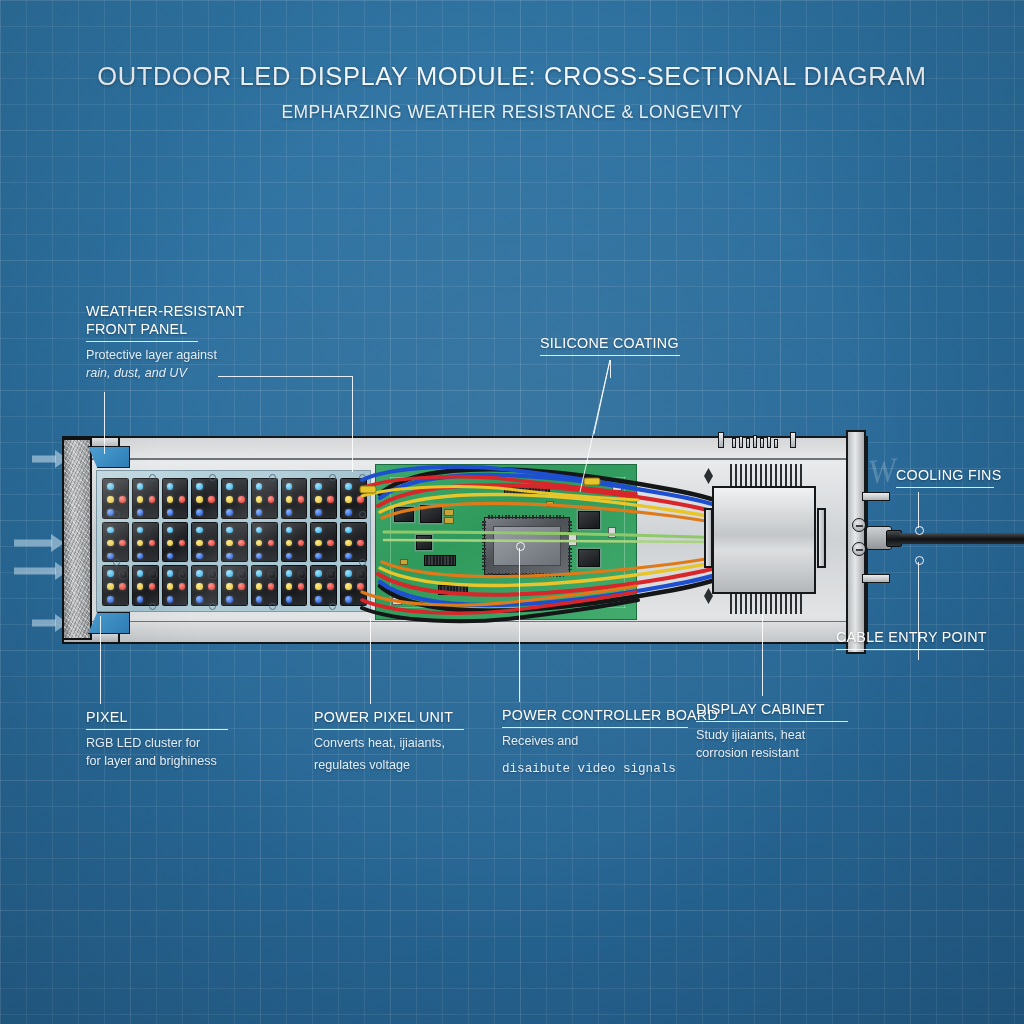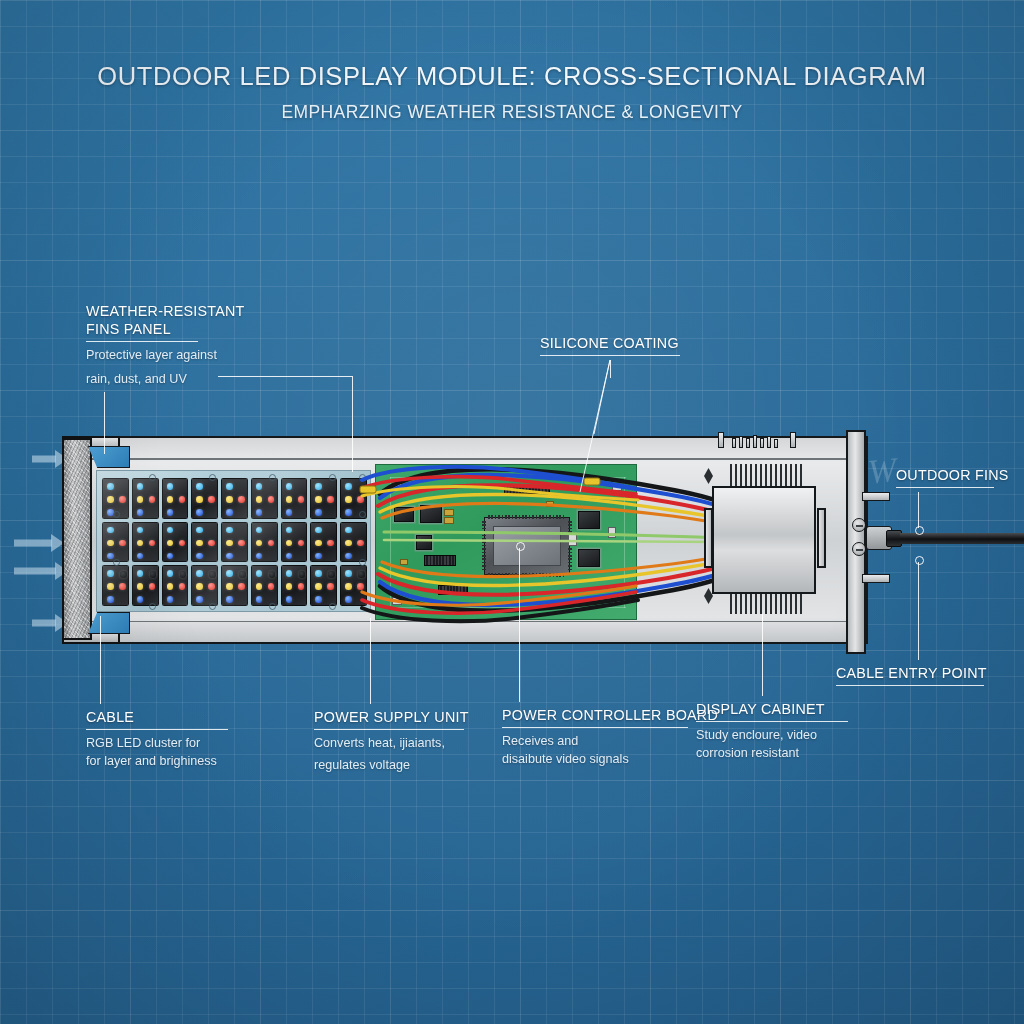--- a/index.html
+++ b/index.html
@@ -528,77 +528,77 @@
 <div class="gland-screw" style="left:852px;top:542px;"></div>
 <div id="cable-gland"></div>
 <div id="cable-black"></div>
 <div id="cable-run"></div>
 
 <div class="watermark" style="left:868px;top:452px;">W</div>
 <div id="vignette"></div>
 
 <div class="callout" style="left:86px;top:302px;">
   <div class="co-title">WEATHER-RESISTANT</div>
-  <div class="co-title">FINS PANEL</div>
+  <div class="co-title">FRONT PANEL</div>
   <div class="co-rule" style="width:112px;"></div>
   <div class="co-desc">Protective layer against</div>
-  <div class="co-desc" style="margin-top:7px;">rain, dust, and UV</div>
+  <div class="co-desc" style="margin-top:1px;font-style:italic;">rain, dust, and UV</div>
 </div>
 <div class="leader leader-h" style="left:218px;top:376px;width:134px;"></div>
 <div class="leader leader-v" style="left:352px;top:376px;height:96px;"></div>
 <div class="leader leader-v" style="left:104px;top:392px;height:62px;"></div>
 
 <div class="callout" style="left:540px;top:334px;">
   <div class="co-title">SILICONE COATING</div>
   <div class="co-rule" style="width:140px;"></div>
 </div>
 <div class="leader leader-v" style="left:610px;top:360px;height:18px;"></div>
 <svg style="position:absolute;left:540px;top:356px;width:80px;height:140px;">
   <line x1="70" y1="4" x2="40" y2="136" stroke="rgba(255,255,255,.88)" stroke-width="1"></line>
   <line x1="70" y1="4" x2="54" y2="78" stroke="rgba(255,255,255,.88)" stroke-width="1"></line>
 </svg>
 
 <div class="callout" style="left:896px;top:466px;">
-  <div class="co-title">OUTDOOR FINS</div>
+  <div class="co-title">COOLING FINS</div>
   <div class="co-rule" style="width:98px;"></div>
 </div>
 <div class="leader leader-v" style="left:918px;top:492px;height:36px;"></div>
 <div class="dot" style="left:915px;top:526px;"></div>
 
-<div class="callout" style="left:836px;top:664px;">
+<div class="callout" style="left:836px;top:628px;">
   <div class="co-title">CABLE ENTRY POINT</div>
   <div class="co-rule" style="width:148px;"></div>
 </div>
 <div class="leader leader-v" style="left:918px;top:562px;height:98px;"></div>
 <div class="dot" style="left:915px;top:556px;"></div>
 
 <div class="callout" style="left:86px;top:708px;">
-  <div class="co-title">CABLE</div>
+  <div class="co-title">PIXEL</div>
   <div class="co-rule" style="width:142px;"></div>
   <div class="co-desc">RGB LED cluster for</div>
   <div class="co-desc" style="margin-top:1px;">for layer and brighiness</div>
 </div>
 <div class="leader leader-v" style="left:100px;top:616px;height:88px;"></div>
 
 <div class="callout" style="left:314px;top:708px;">
-  <div class="co-title">POWER SUPPLY UNIT</div>
+  <div class="co-title">POWER PIXEL UNIT</div>
   <div class="co-rule" style="width:150px;"></div>
   <div class="co-desc">Converts heat, ijiaiants,</div>
   <div class="co-desc" style="margin-top:5px;">regulates voltage</div>
 </div>
 <div class="leader leader-v" style="left:370px;top:618px;height:86px;"></div>
 
 <div class="callout" style="left:502px;top:706px;">
   <div class="co-title">POWER CONTROLLER BOARD</div>
   <div class="co-rule" style="width:186px;"></div>
   <div class="co-desc">Receives and</div>
-  <div class="co-desc" style="margin-top:1px;">disaibute video signals</div>
+  <div class="co-desc" style="margin-top:11px;font-family:Liberation Mono, monospace;">disaibute video signals</div>
 </div>
 <div class="leader leader-v" style="left:519px;top:548px;height:154px;"></div>
 <div class="dot" style="left:516px;top:542px;"></div>
 
 <div class="callout" style="left:696px;top:700px;">
   <div class="co-title">DISPLAY CABINET</div>
   <div class="co-rule" style="width:152px;"></div>
-  <div class="co-desc">Study encloure, video</div>
+  <div class="co-desc">Study ijiaiants, heat</div>
   <div class="co-desc" style="margin-top:1px;">corrosion resistant</div>
 </div>
 <div class="leader leader-v" style="left:762px;top:614px;height:82px;"></div>
 
 </body></html>

